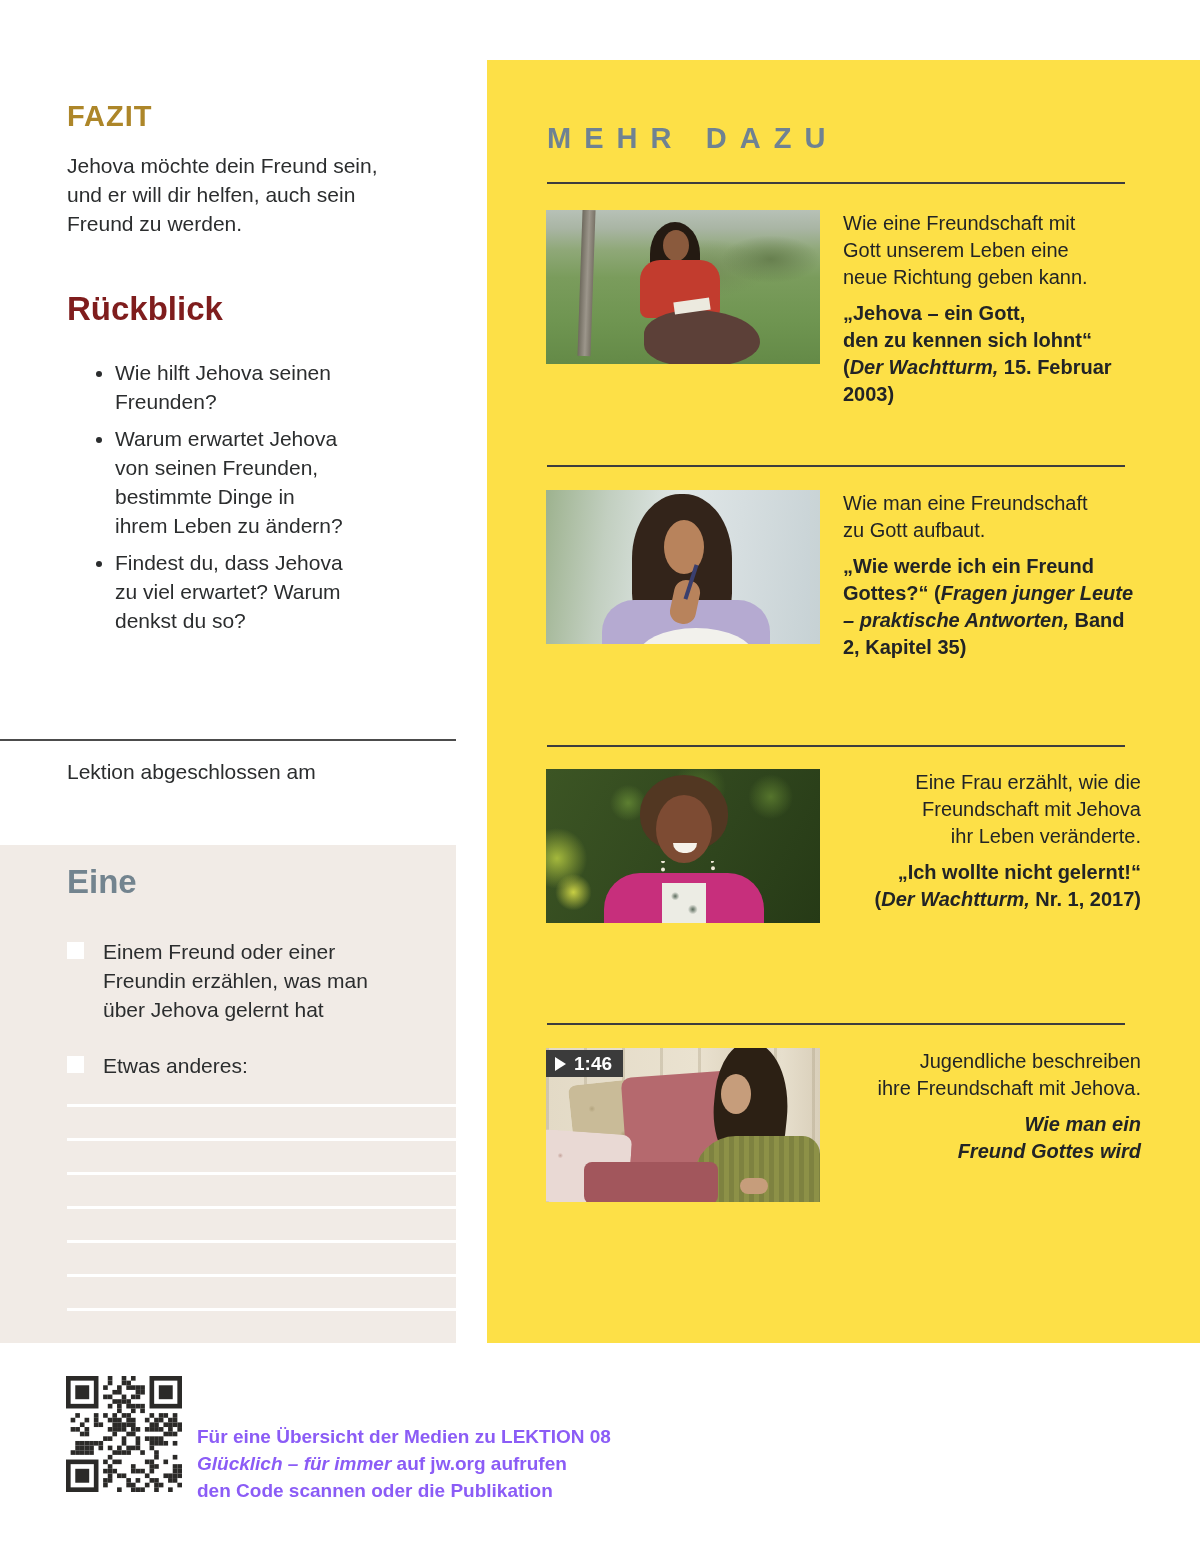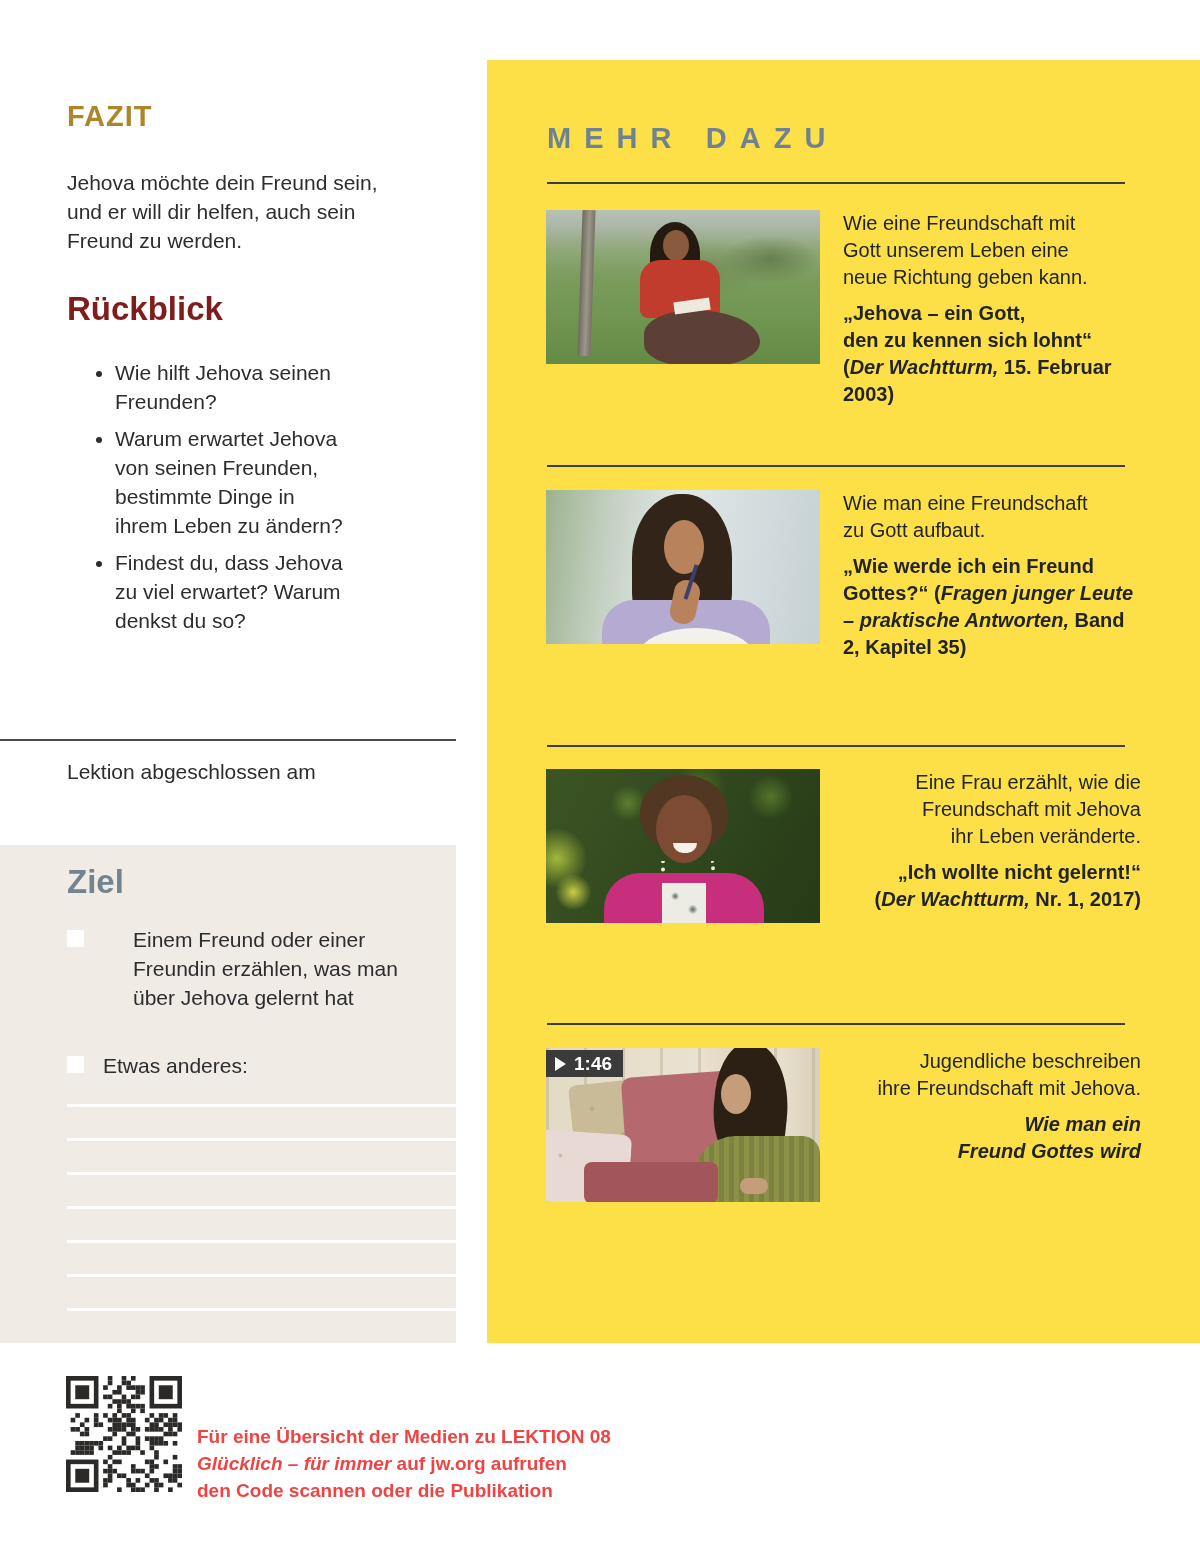--- a/index.html
+++ b/index.html
@@ -5,34 +5,34 @@
 <style>
   html,body{margin:0;padding:0;background:#ffffff;}
   body{font-family:"Liberation Sans","DejaVu Sans",sans-serif;color:#2e2e2e;}
   .page{position:relative;width:1200px;height:1543px;background:#ffffff;overflow:hidden;}
 
   .pre{white-space:pre-line;}
 
   
   .fazit-h{position:absolute;left:67px;top:100px;margin:0;font-size:29px;font-weight:bold;
            letter-spacing:1px;color:#ad8629;}
-  .fazit-p{position:absolute;left:67px;top:168px;margin:0;width:360px;
+  .fazit-p{position:absolute;left:67px;top:151px;margin:0;width:360px;
            font-size:21px;line-height:29px;color:#2b2d2e;}
   .rueck-h{position:absolute;left:67px;top:290px;margin:0;font-size:33px;font-weight:bold;color:#7f1d1d;}
   .rueck-list{position:absolute;left:89px;top:358px;width:340px;margin:0;padding:0 0 0 26px;
               font-size:21px;line-height:29px;color:#2b2d2e;}
   .rueck-list li{margin:0 0 8px 0;}
   .left-hr{position:absolute;left:0;top:739px;width:456px;height:2px;background:#4c4c4c;}
   .lektion{position:absolute;left:67px;top:760px;margin:0;font-size:21px;color:#2b2d2e;}
 
   
   .ziel-box{position:absolute;left:0;top:845px;width:456px;height:498px;background:#f1ebe6;}
   .ziel-h{position:absolute;left:67px;top:18px;margin:0;font-size:33px;font-weight:bold;color:#73848f;}
   .opt{position:absolute;left:67px;display:flex;align-items:flex-start;}
-  .opt1{top:80px;gap:30px;}
+  .opt1{top:92px;}
   .opt2{top:206px;}
   .cbx{flex:0 0 17px;width:17px;height:17px;background:#ffffff;margin:5px 0 0 0;}
   .opt-label{margin:0 0 0 19px;font-size:21px;line-height:29px;color:#2b2d2e;}
   .write-lines{position:absolute;left:67px;top:259px;right:0;}
   .wline{height:2.5px;background:#ffffff;margin-bottom:31.5px;}
 
   
   .panel{position:absolute;left:487px;top:60px;width:723px;height:1283px;background:#fde047;}
   .panel-h{position:absolute;left:60px;top:62px;margin:0;font-size:29px;font-weight:bold;
            letter-spacing:0.45em;color:#6f8292;}
@@ -104,21 +104,21 @@
   .t4 .hands{left:194px;top:130px;width:28px;height:16px;border-radius:8px;background:#c69d7b;}
 
   .badge{position:absolute !important;left:0;top:2px;height:27px;display:flex;align-items:center;
          background:#3b3b3b;color:#ffffff;padding:0 11px 0 9px;font-size:19px;font-weight:bold;}
   .play{width:0;height:0;border-left:11px solid #ffffff;border-top:7px solid transparent;
         border-bottom:7px solid transparent;margin-right:8px;}
 
   
   .footer{position:absolute;left:66px;top:1376px;display:flex;}
   .qr{width:116px;height:116px;}
-  .footer-text{margin:47px 0 0 15px;font-size:19px;line-height:27px;font-weight:bold;color:#ef4444;}
+  .footer-text{margin:47px 0 0 15px;font-size:19px;line-height:27px;font-weight:bold;color:#8b5cf6;}
   .footer-text p{margin:0;}
 </style>
 </head>
 <body>
 
 <div class="page">
 
   <h2 class="fazit-h">FAZIT</h2>
   <p class="fazit-p pre">Jehova möchte dein Freund sein,
 und er will dir helfen, auch sein
@@ -134,21 +134,21 @@
 ihrem Leben zu ändern?</li>
     <li class="pre">Findest du, dass Jehova
 zu viel erwartet? Warum
 denkst du so?</li>
   </ul>
 
   <div class="left-hr"></div>
   <p class="lektion">Lektion abgeschlossen am</p>
 
   <div class="ziel-box">
-    <h2 class="ziel-h">Ziel</h2>
+    <h2 class="ziel-h">Eine</h2>
     <div class="opt opt1">
       <span class="cbx"></span>
       <p class="opt-label pre">Einem Freund oder einer
 Freundin erzählen, was man
 über Jehova gelernt hat</p>
     </div>
     <div class="opt opt2">
       <span class="cbx"></span>
       <p class="opt-label pre">Etwas anderes:</p>
     </div>

